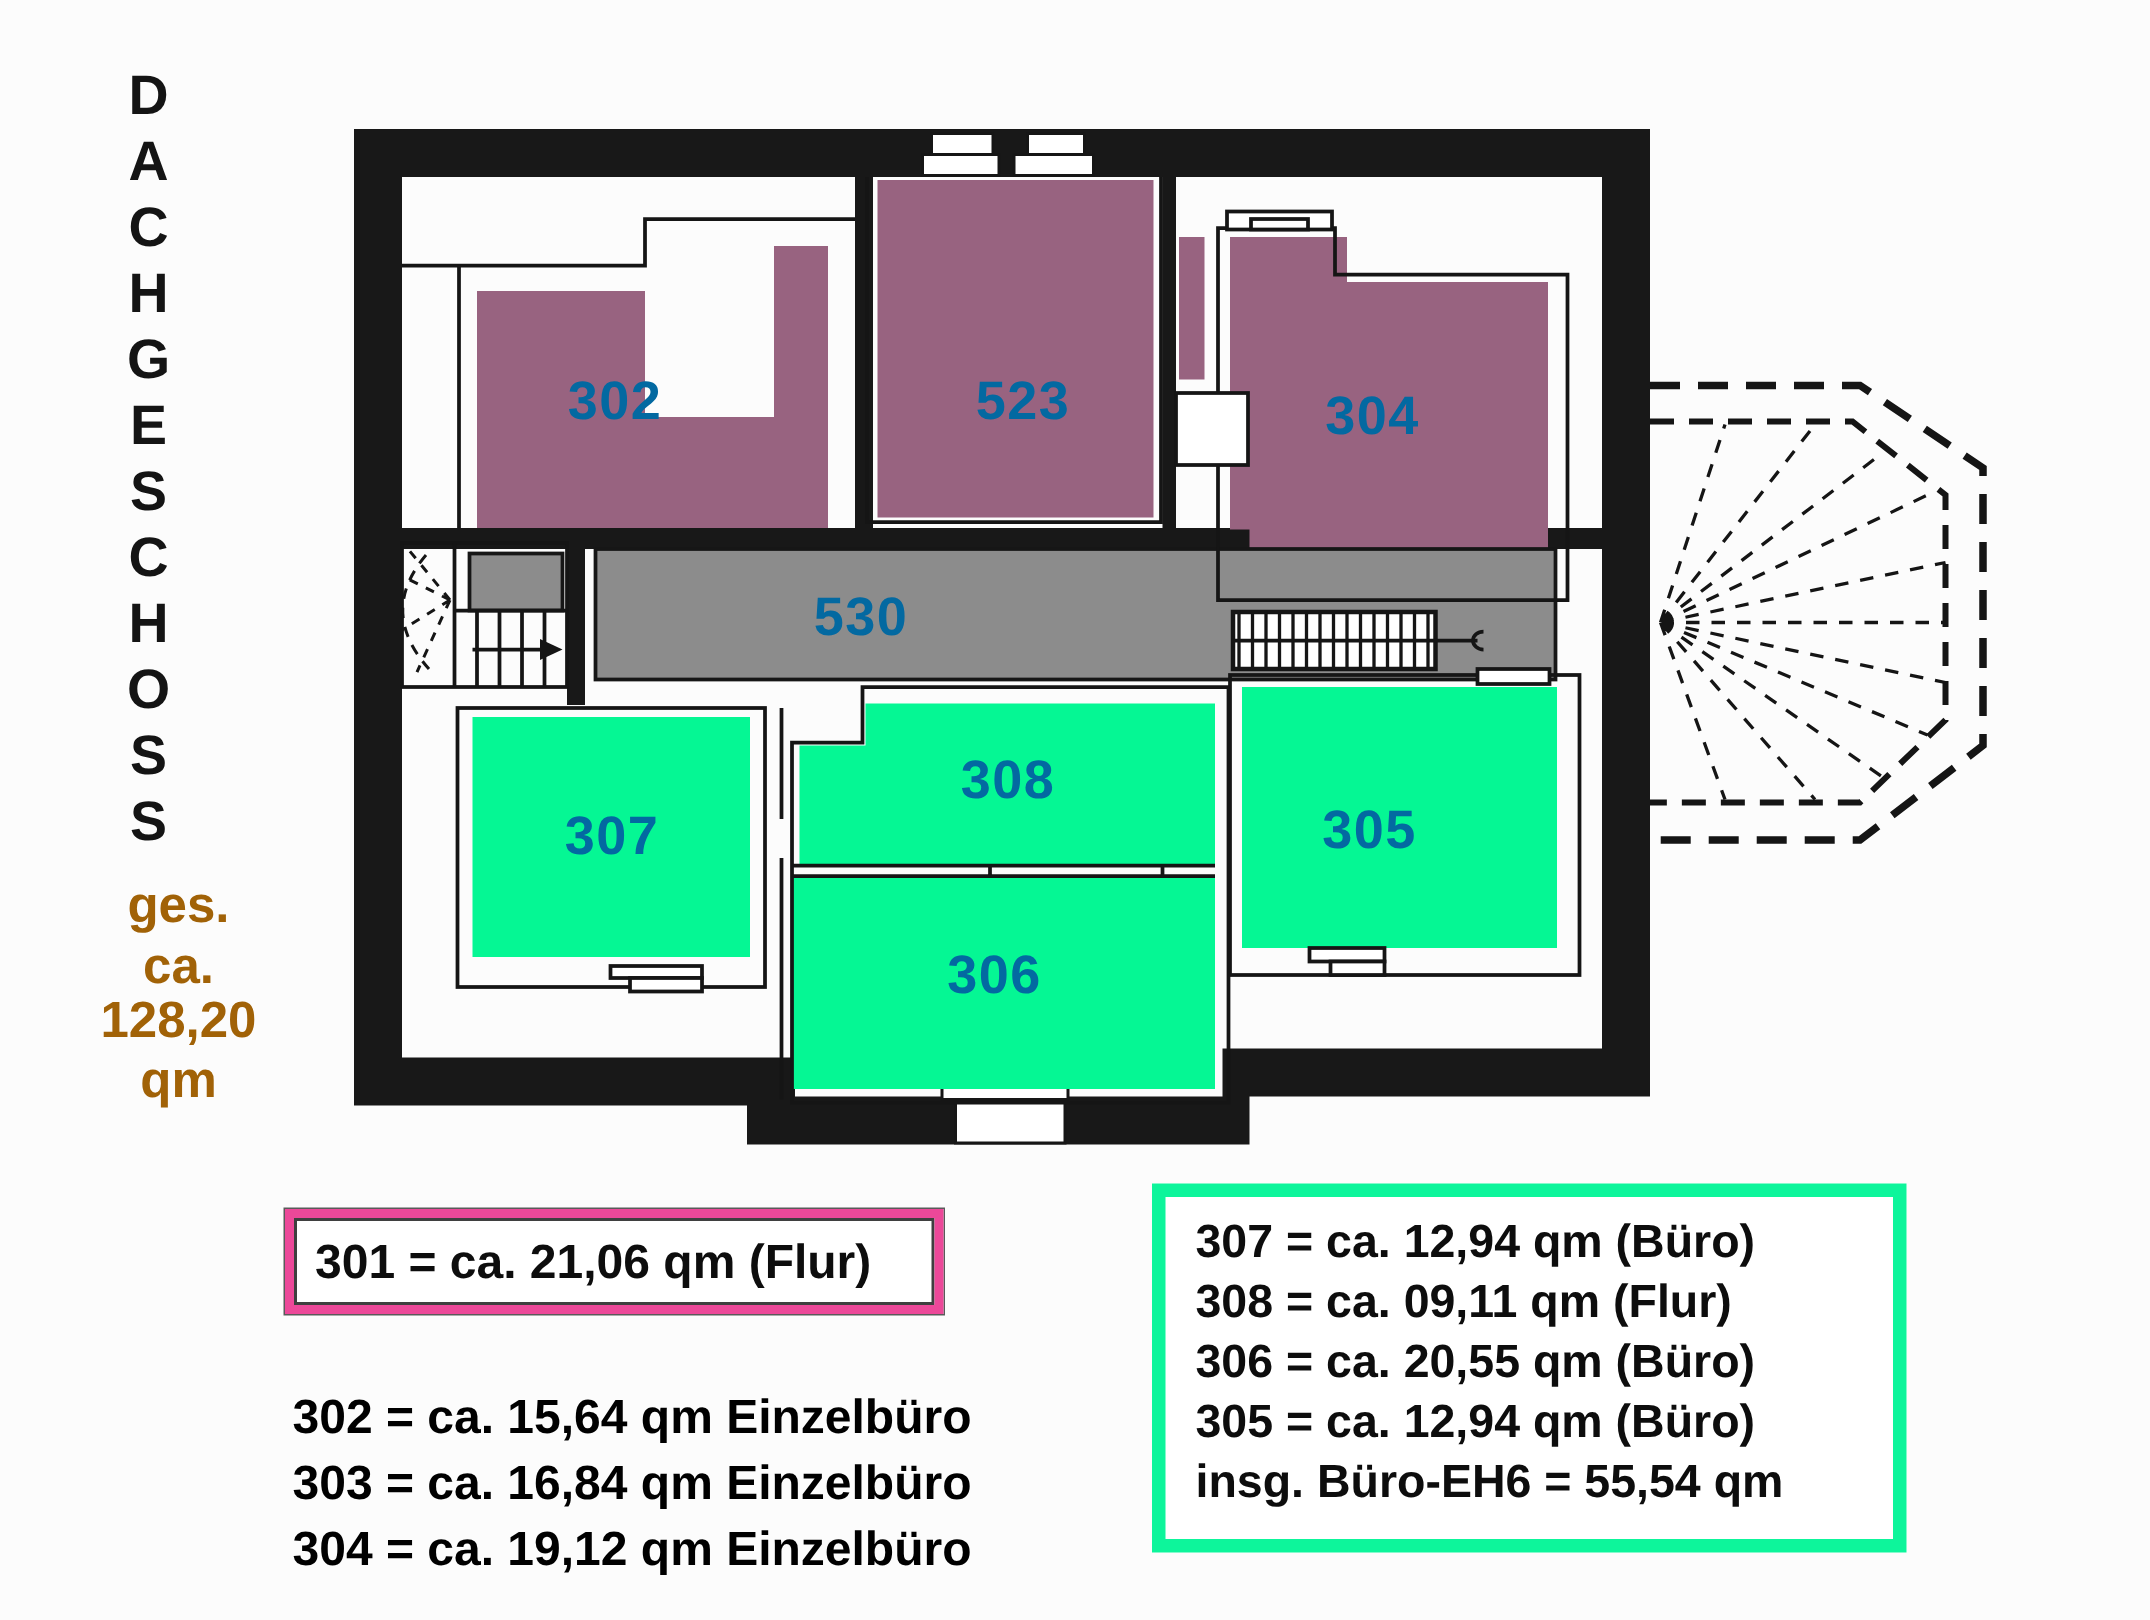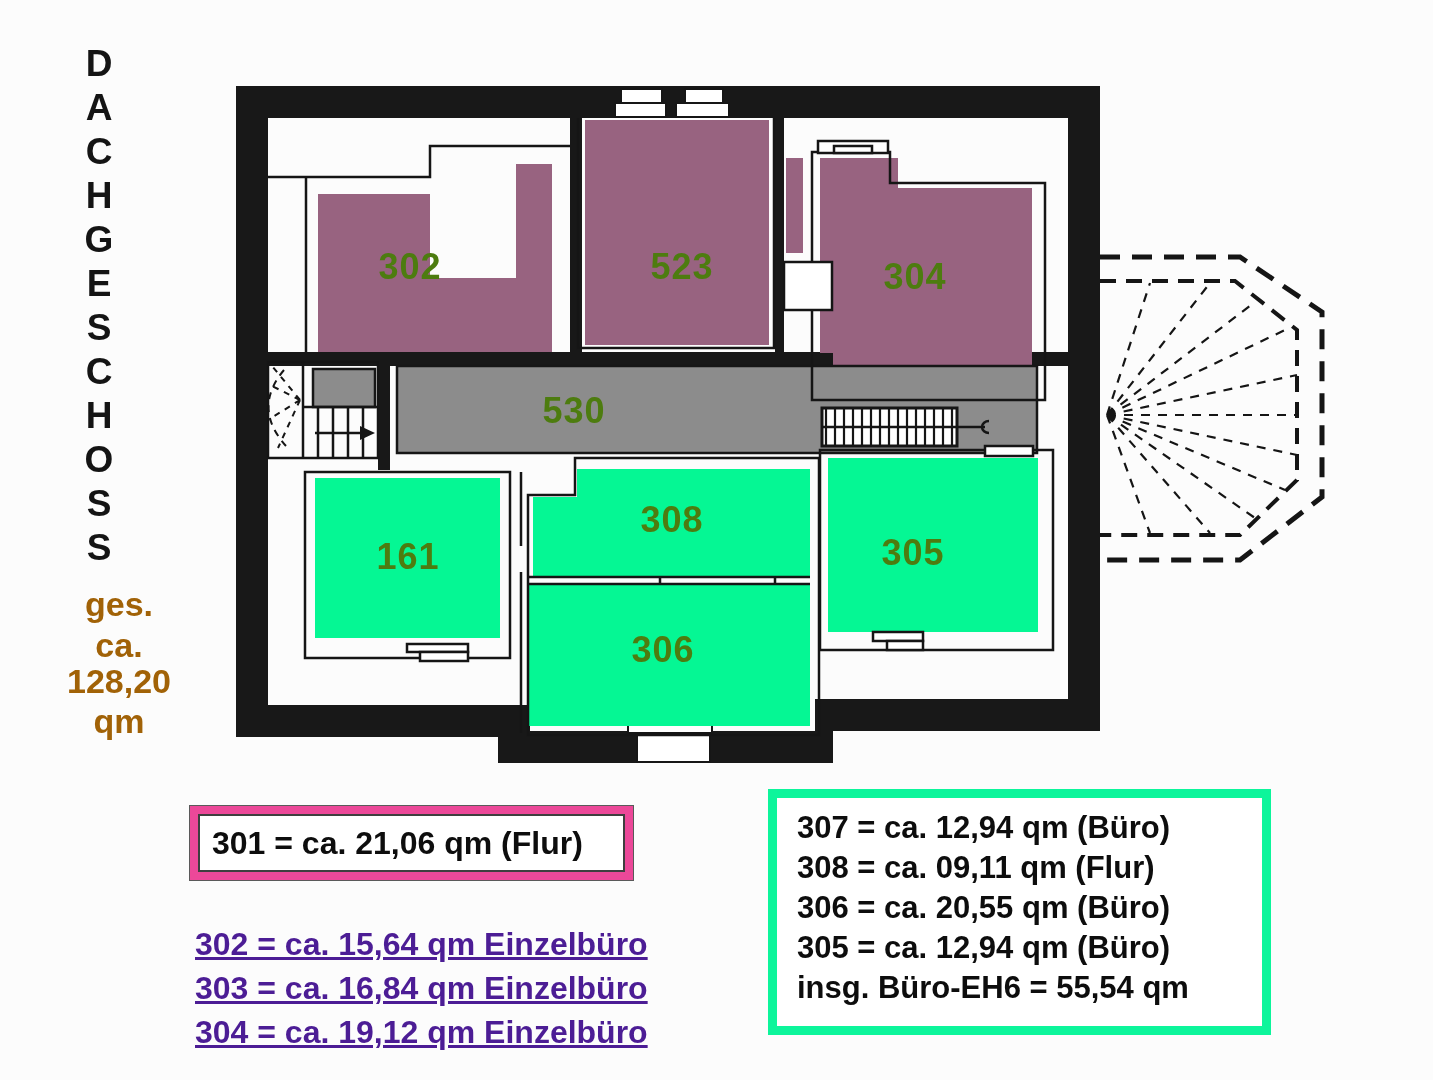--- a/index.html
+++ b/index.html
@@ -13,36 +13,35 @@
   .dg-letter{
     position:absolute;left:99px;transform:translate(-50%,-50%);
     font-weight:bold;font-size:37px;color:#141414;
   }
   .sum-line{
     position:absolute;left:119px;transform:translate(-50%,-50%);
     font-weight:bold;font-size:34px;color:#a16207;white-space:nowrap;
   }
   .room-label{
     position:absolute;transform:translate(-50%,-50%);
-    font-weight:bold;font-size:36px;color:#4d7c0f;letter-spacing:1px;
+    font-weight:bold;font-size:36px;color:#0369a1;letter-spacing:1px;
     white-space:nowrap;
     text-align:center;
   }
   .legend-flur-box{
     position:absolute;left:190px;top:806px;width:413px;height:58px;
-    background:#ffffff;border:8px solid #ec4899;
+    background:#ffffff;border:6px solid #ec4899;
     box-shadow:inset 0 0 0 2px #3f3f3f, 0 0 0 1px #5a5a5a;
     display:flex;align-items:center;padding-left:14px;
     font-weight:bold;font-size:32px;color:#0d0d0d;white-space:nowrap;
   }
   .legend-offices{
     position:absolute;left:195px;top:922px;
-    font-weight:bold;font-size:32px;color:#4c1d95;line-height:44px;
+    font-weight:bold;font-size:32px;color:#000000;line-height:44px;
     white-space:nowrap;
-    text-decoration:underline;
   }
   .legend-buero-box{
     position:absolute;left:768px;top:789px;width:465px;height:218px;
     background:#ffffff;border:9px solid #0DF59B;
     padding:10px 0 0 20px;
     font-weight:bold;font-size:31px;color:#0d0d0d;line-height:40px;
     white-space:nowrap;
   }
 </style>
 </head>
@@ -162,21 +161,21 @@
     <div class="sum-line" style="top:604px">ges.</div>
     <div class="sum-line" style="top:645px">ca.</div>
     <div class="sum-line" style="top:681px">128,20</div>
     <div class="sum-line" style="top:721px">qm</div>
   </div>
 
   <div class="room-label" style="left:410px;top:267px">302</div>
   <div class="room-label" style="left:682px;top:267px">523</div>
   <div class="room-label" style="left:915px;top:277px">304</div>
   <div class="room-label" style="left:574px;top:411px">530</div>
-  <div class="room-label" style="left:408px;top:557px">161</div>
+  <div class="room-label" style="left:408px;top:557px">307</div>
   <div class="room-label" style="left:672px;top:520px">308</div>
   <div class="room-label" style="left:663px;top:650px">306</div>
   <div class="room-label" style="left:913px;top:553px">305</div>
 
   <div class="legend-flur-box">
     <span>301 = ca. 21,06 qm (Flur)</span>
   </div>
 
   <div class="legend-offices">
     <div>302 = ca. 15,64 qm Einzelbüro</div>

